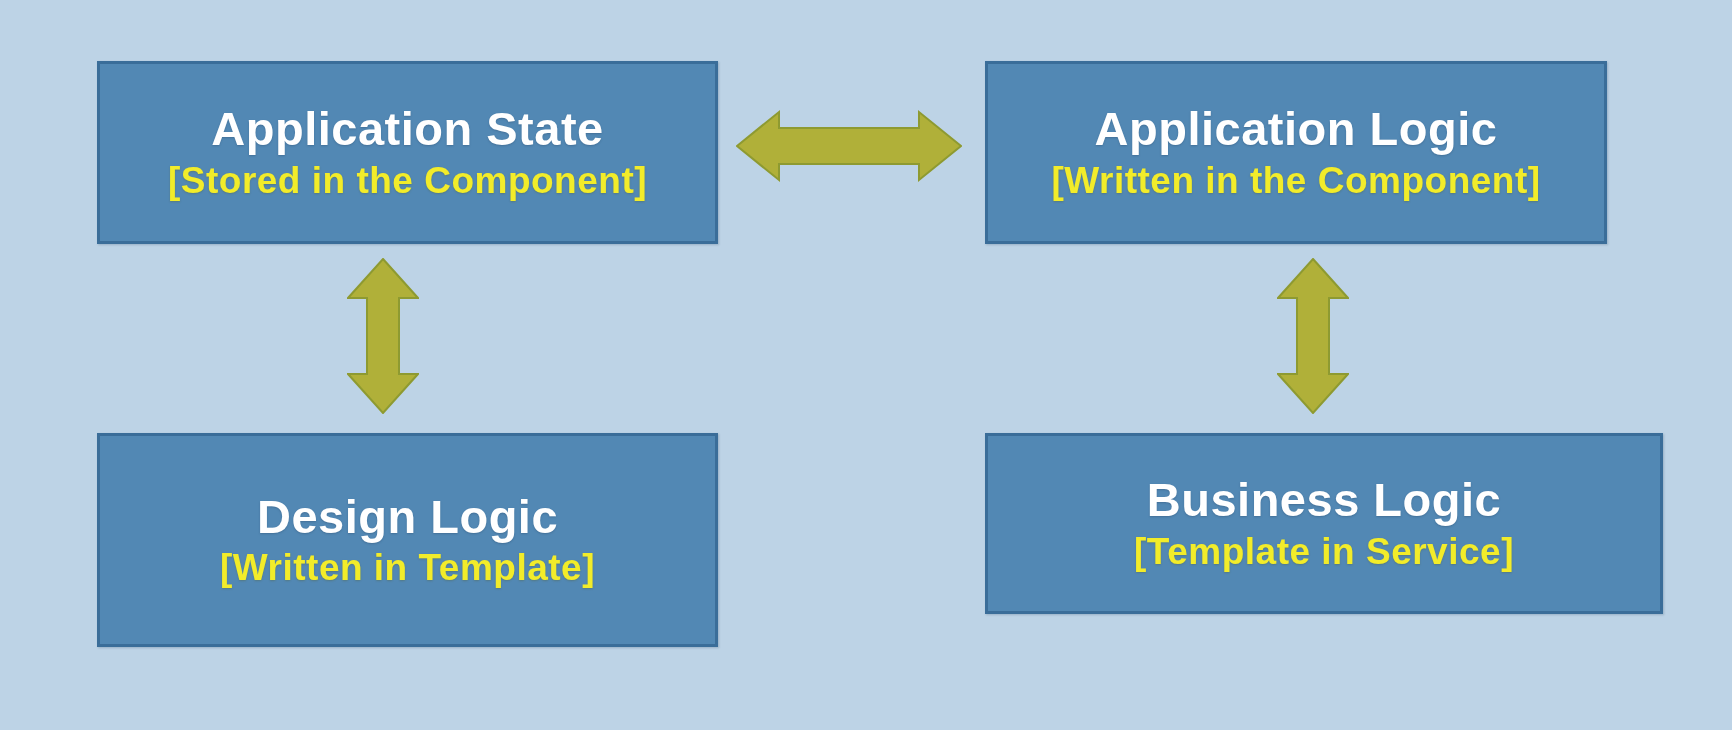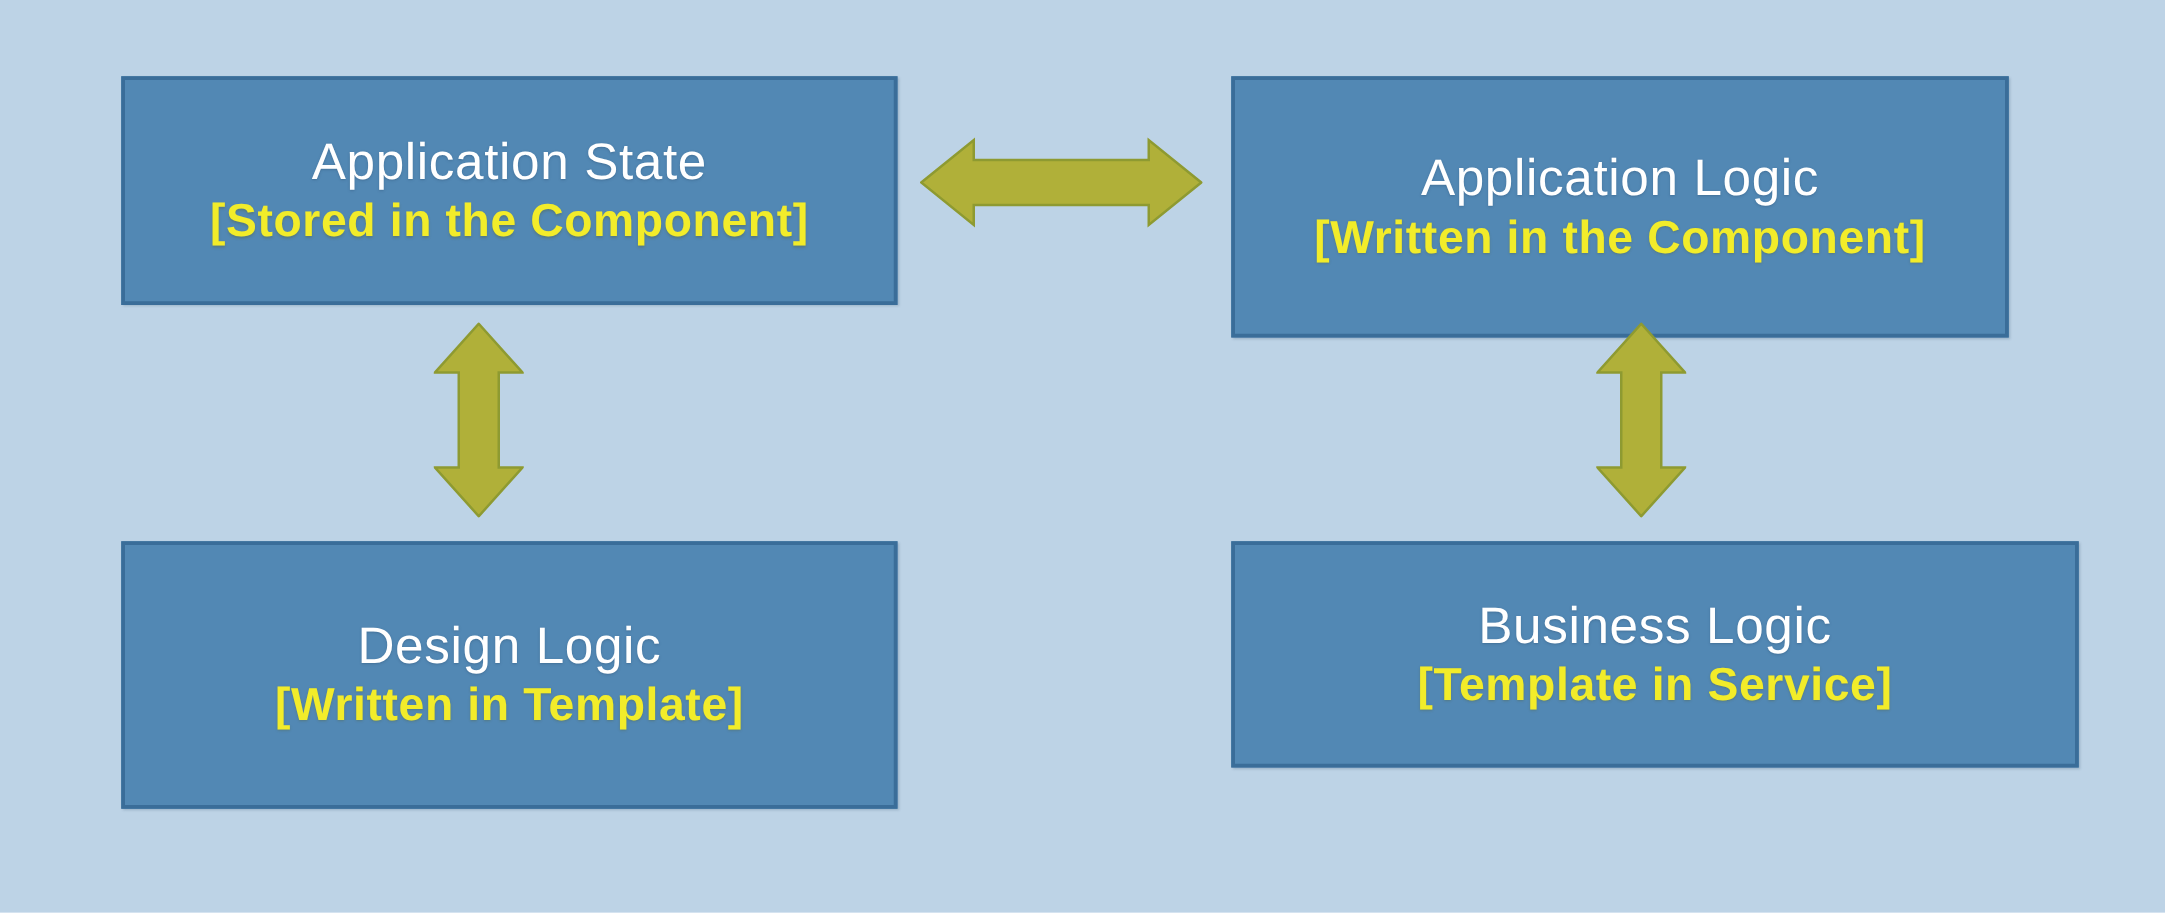--- a/index.html
+++ b/index.html
@@ -30,36 +30,36 @@
     border: 3px solid var(--box-border);
     display: flex;
     flex-direction: column;
     align-items: center;
     justify-content: center;
     text-align: center;
     box-shadow: 1px 1px 2px rgba(40,70,100,0.25);
   }
   .node .title {
     color: var(--title-color);
-    font-size: 41px;
-    font-weight: normal;
+    font-size: 47px;
+    font-weight: bold;
     line-height: 1.2;
     letter-spacing: 0.5px;
     text-shadow: 0 1px 2px rgba(40,70,100,0.35);
   }
   .node .subtitle {
     color: var(--subtitle-color);
     font-size: 37px;
     font-weight: bold;
     line-height: 1.25;
     letter-spacing: 0.5px;
     text-shadow: 0 1px 2px rgba(90,90,20,0.3);
   }
   .box-application-state { left: 97px;  top: 61px;  width: 621px; height: 183px; }
-  .box-application-logic { left: 985px; top: 61px;  width: 622px; height: 209px; }
+  .box-application-logic { left: 985px; top: 61px;  width: 622px; height: 183px; }
   .box-design-logic      { left: 97px;  top: 433px; width: 621px; height: 214px; }
   .box-business-logic    { left: 985px; top: 433px; width: 678px; height: 181px; }
   .arrow { position: absolute; }
   .arrow svg { display: block; width: 100%; height: 100%; }
   .arrow polygon {
     fill: var(--arrow-fill);
     stroke: var(--arrow-stroke);
     stroke-width: 2;
     stroke-linejoin: miter;
   }

